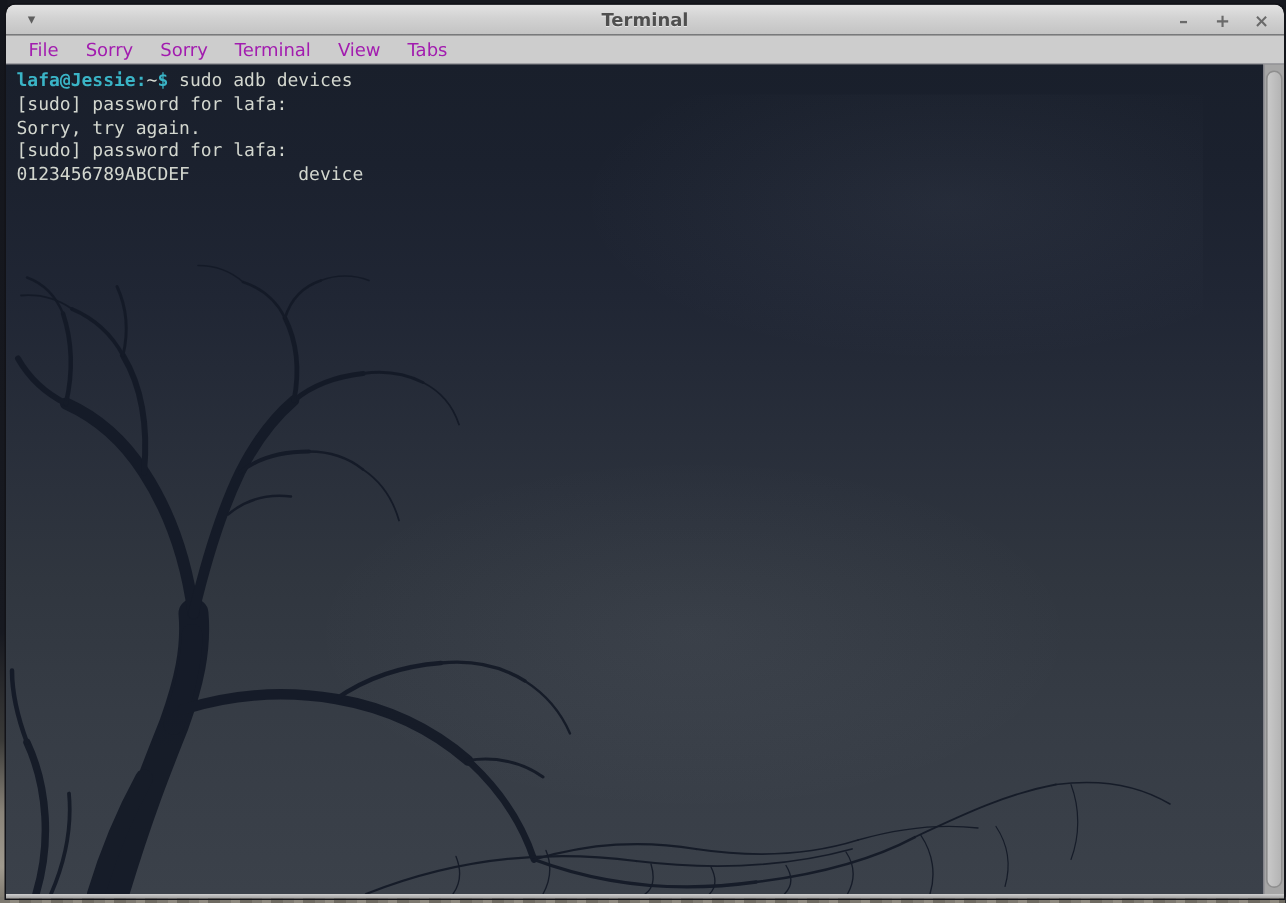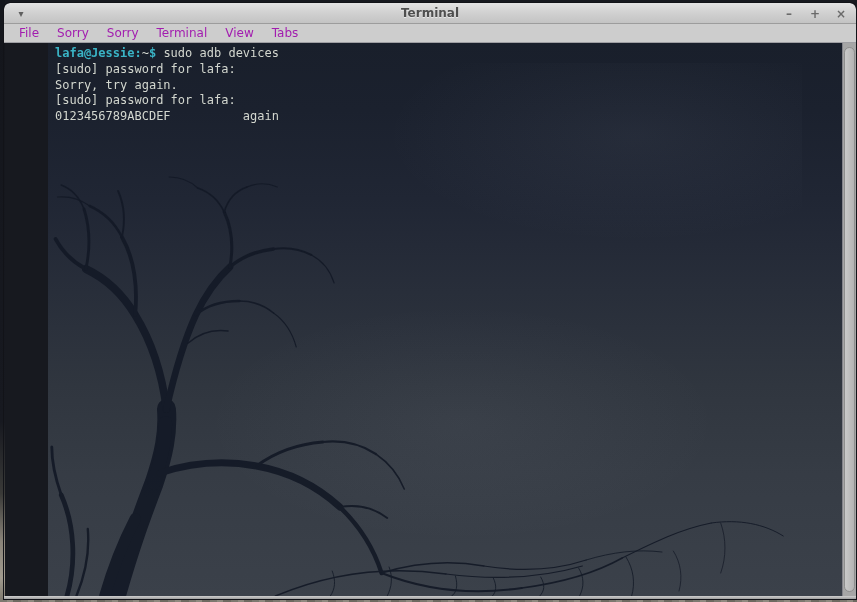--- a/index.html
+++ b/index.html
@@ -62,21 +62,20 @@
     padding:0 9px; font-size:12px; color:#a21caf; line-height:18px;
   }
 
   
   .content-row { flex:1 1 auto; display:flex; min-height:0; }
   .terminal-body {
     flex:1 1 auto; position:relative; overflow:hidden;
     background:linear-gradient(180deg,
       #191f2b 0%, #1b212e 12%, #202634 28%,
       #282e3a 45%, #30363f 62%, #363c45 78%, #3b414a 100%);
-    margin-left:44px;
   }
   .cloud-a {
     position:absolute; right:40px; top:20px; width:420px; height:180px;
     background:radial-gradient(ellipse at 60% 40%, rgba(185,195,212,0.06), transparent 70%);
   }
   .cloud-b {
     position:absolute; right:120px; top:260px; width:520px; height:240px;
     background:radial-gradient(ellipse at 50% 50%, rgba(200,205,215,0.05), transparent 70%);
   }
   .tree-svg { position:absolute; left:0; top:0; width:100%; height:100%; }
@@ -208,21 +207,21 @@
           <path d="M278 212 C290 218 298 228 302 240" stroke-width="1.2"></path>
           <path d="M238 270 C250 278 258 290 262 304" stroke-width="1.2"></path>
         </g>
       </svg>
 
       <div class="term-text">
         <div class="term-line"><span class="p-user">lafa@Jessie:</span><span class="p-path">~</span><span class="p-sym">$</span><span> sudo adb devices</span></div>
         <div class="term-line"><span>[sudo] password for lafa:</span></div>
         <div class="term-line"><span>Sorry, try again.</span></div>
         <div class="term-line"><span>[sudo] password for lafa:</span></div>
-        <div class="term-line"><span>0123456789ABCDEF          again</span></div>
+        <div class="term-line"><span>0123456789ABCDEF          device</span></div>
         <div class="term-line"><span></span></div>
       </div>
     </div>
 
     <div class="scrollbar">
       <div class="scroll-thumb"></div>
     </div>
   </div>
 
   <div class="window-bottom-edge"></div>

